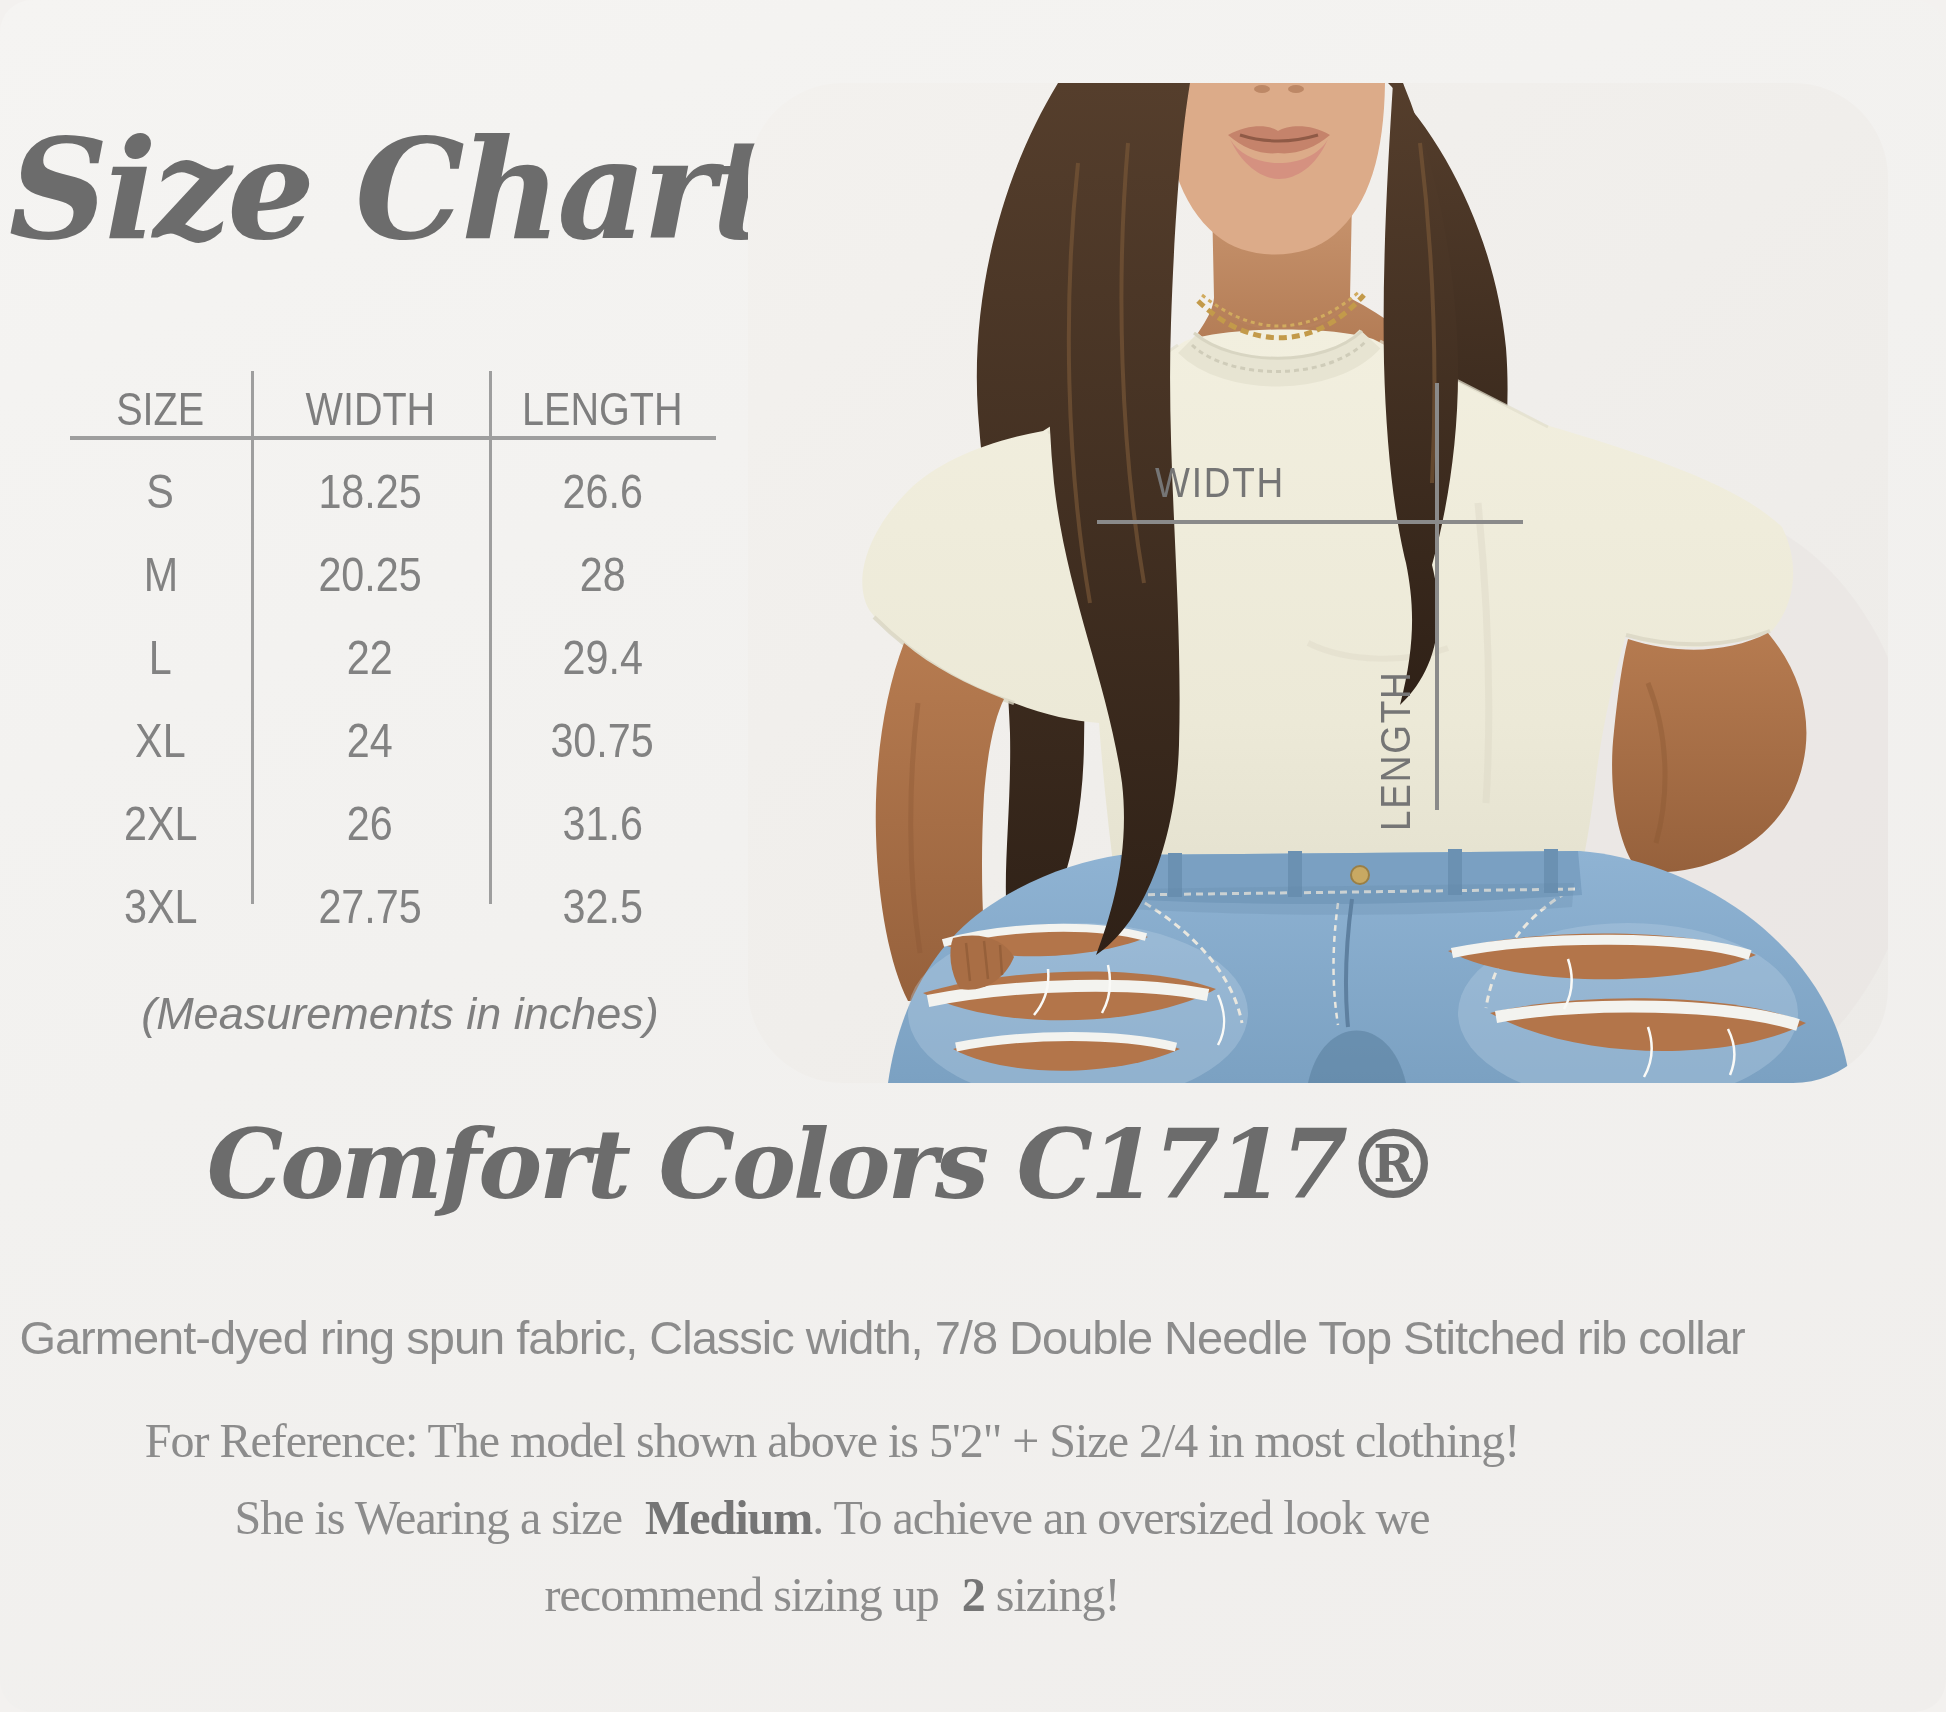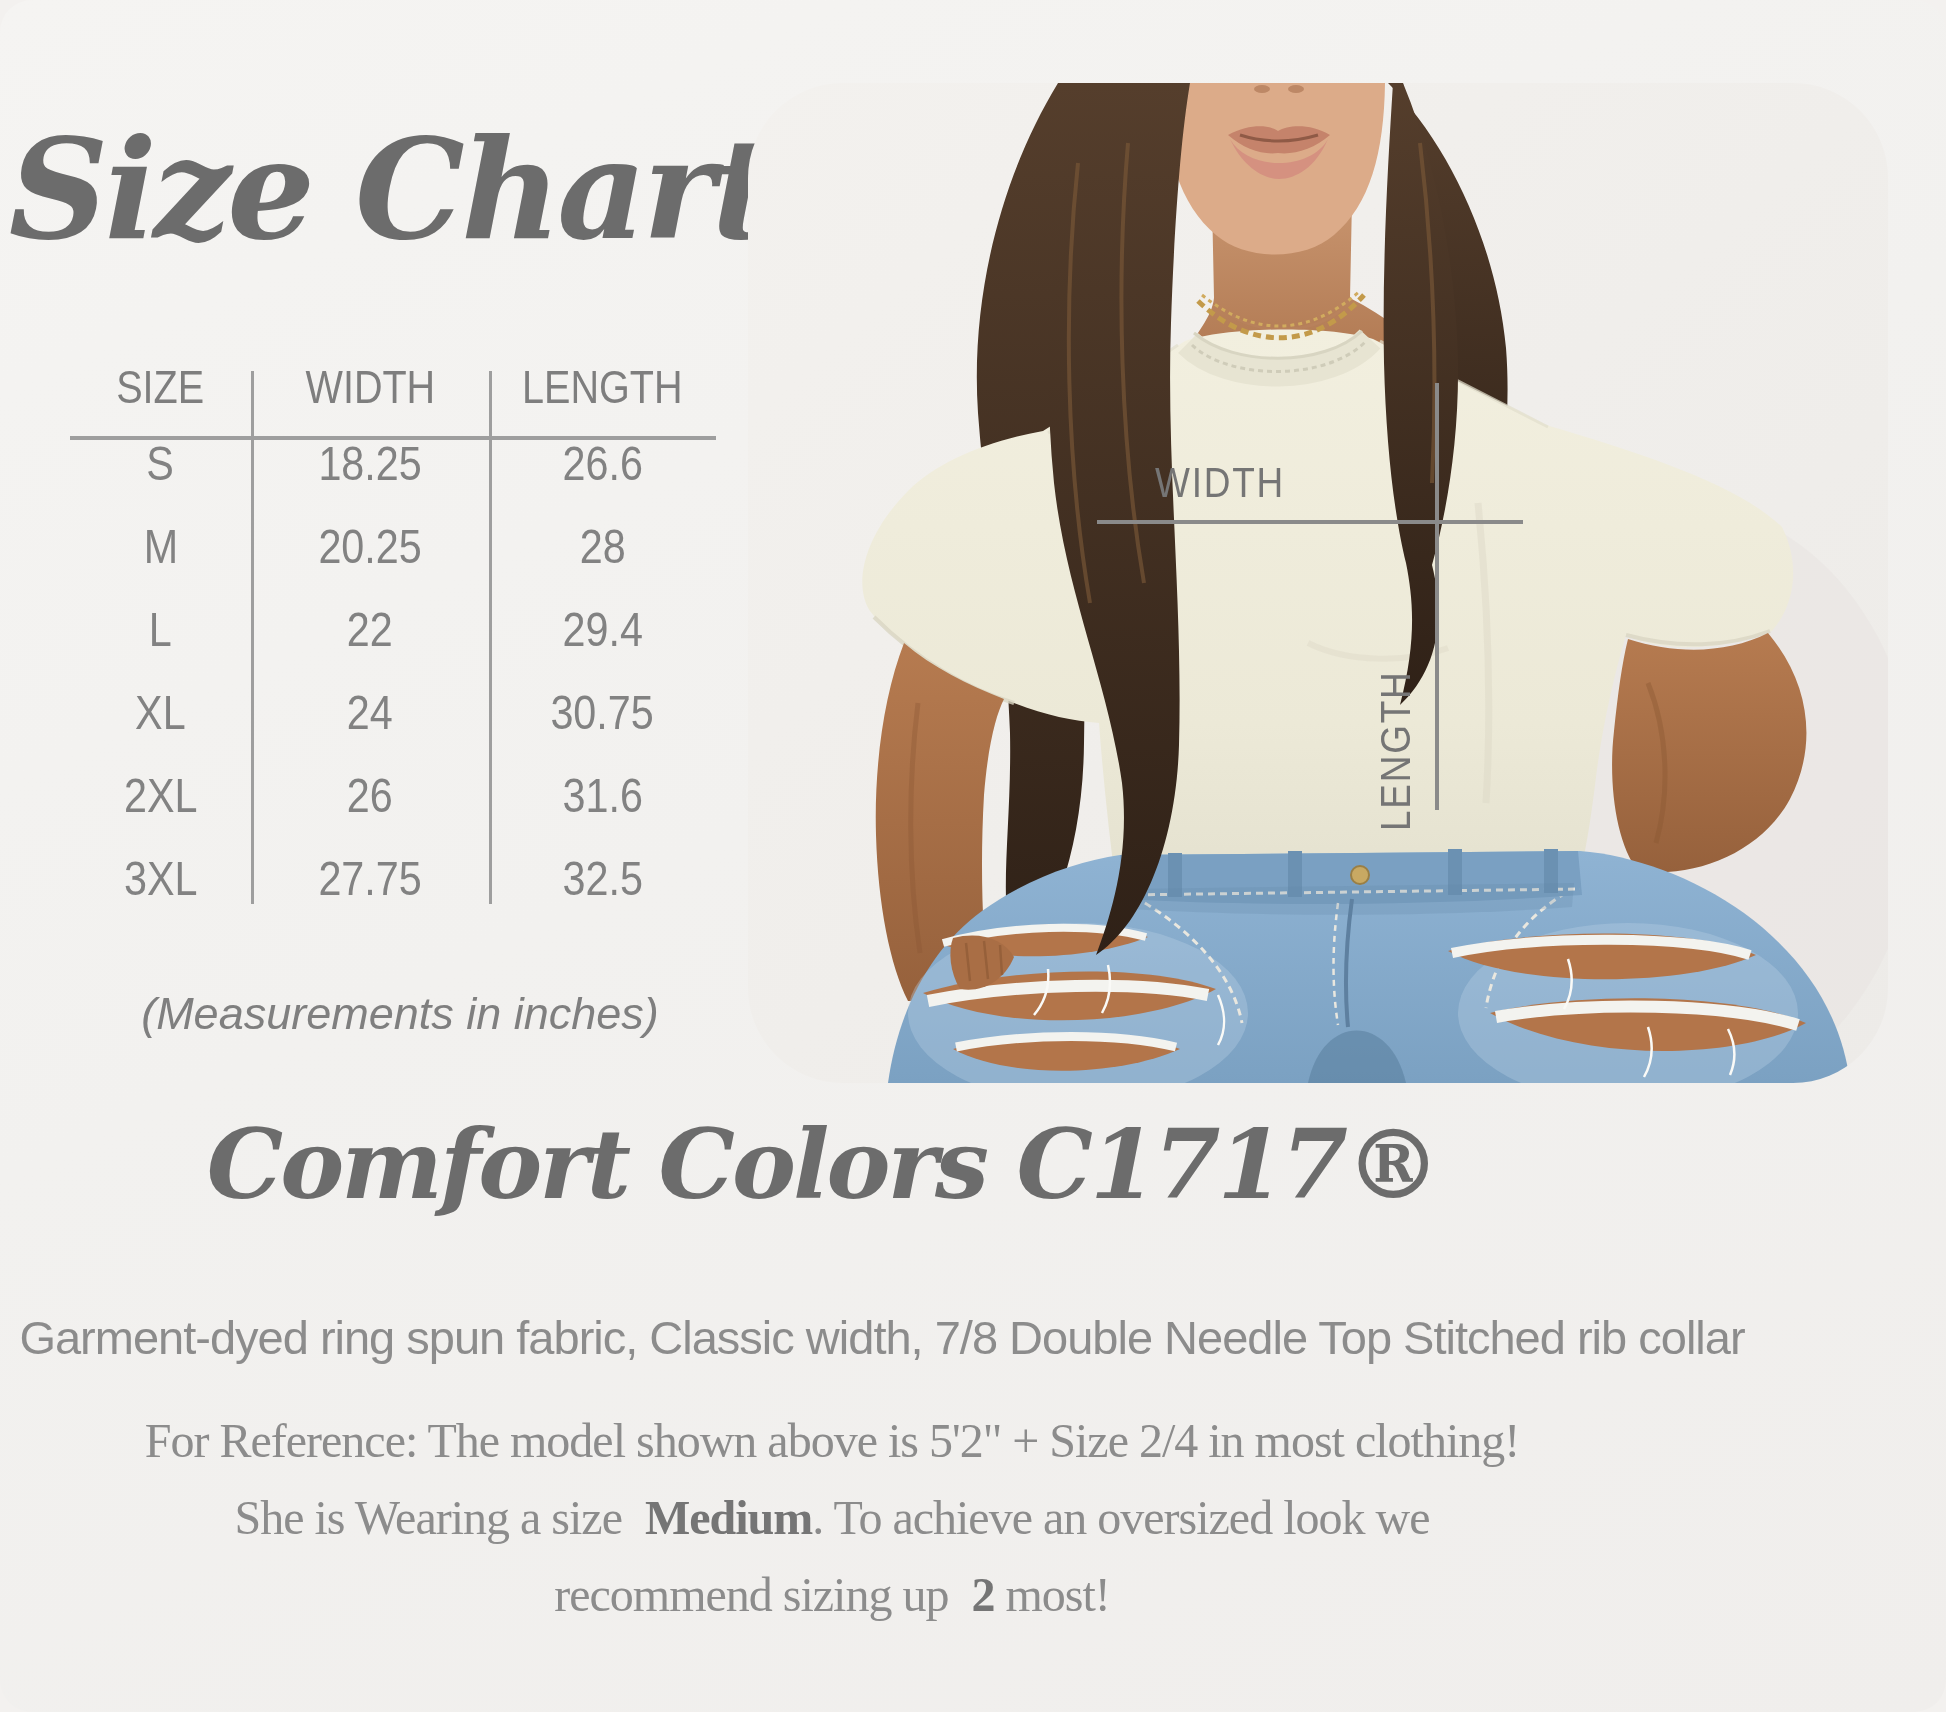--- a/index.html
+++ b/index.html
@@ -16,21 +16,21 @@
   
   .script{font-family:"DejaVu Serif",serif;font-style:italic;font-weight:600;
           color:var(--ink);letter-spacing:-4px;}
   .title{position:absolute;left:0;top:108px;width:780px;text-align:center;font-size:138px;}
   .product-title{position:absolute;left:0;top:1108px;width:1645px;text-align:center;font-size:96px;letter-spacing:-3px;}
 
   
   .table-wrap{position:absolute;left:70px;top:360px;width:646px;height:548px;}
   .tgrid{display:grid;grid-template-columns:181px 238px 227px;grid-template-rows:76px repeat(6,83px);
          width:100%;color:var(--table-ink);}
-  .tgrid .cell{display:flex;align-items:flex-start;justify-content:center;font-size:48px;}
+  .tgrid .cell{display:flex;align-items:flex-end;justify-content:center;font-size:48px;}
   .tgrid .head{font-size:46px;color:#7e7e7e;}
   .hrule{position:absolute;left:0;top:76px;width:646px;height:4px;background:var(--rule);}
   .vline{position:absolute;top:11px;width:3px;height:533px;background:var(--rule);}
   .vline.v1{left:181px;} .vline.v2{left:419px;}
   .note{position:absolute;left:70px;top:988px;width:660px;text-align:center;
         font-size:45px;font-style:italic;color:#7f7f7f;}
 
   
   .photo-card{position:absolute;left:748px;top:83px;width:1140px;height:1000px;}
   .photo-card svg{display:block;width:1140px;height:1000px;}
@@ -269,16 +269,16 @@
     </svg>
   </div>
 
   <div class="script product-title">Comfort Colors C1717®</div>
 
   <div class="fabric">Garment-dyed ring spun fabric, Classic width, 7/8 Double Needle Top Stitched rib collar</div>
 
   <div class="refblock">
     <p><span>For Reference: The model shown above is 5'2" + Size 2/4 in most clothing!</span></p>
     <p><span>She is Wearing a size </span><b>Medium</b><span>. To achieve an oversized look we</span></p>
-    <p><span>recommend sizing up </span><b>2</b><span> most!</span></p>
+    <p><span>recommend sizing up </span><b>2</b><span> sizing!</span></p>
   </div>
 
 </div>
 
 </body></html>

